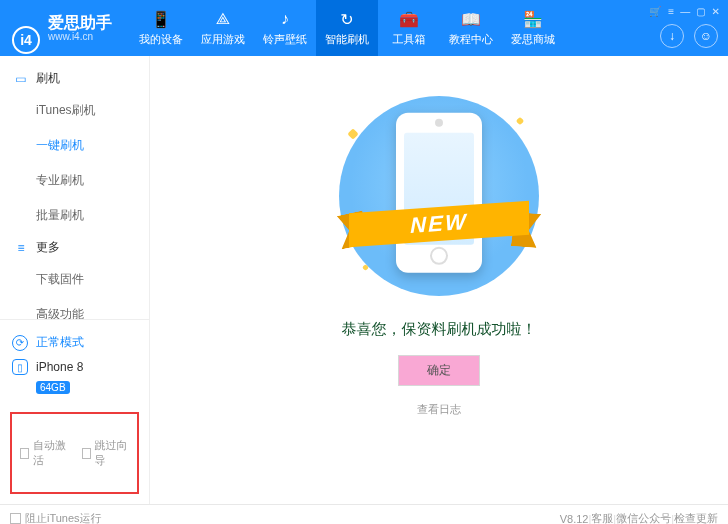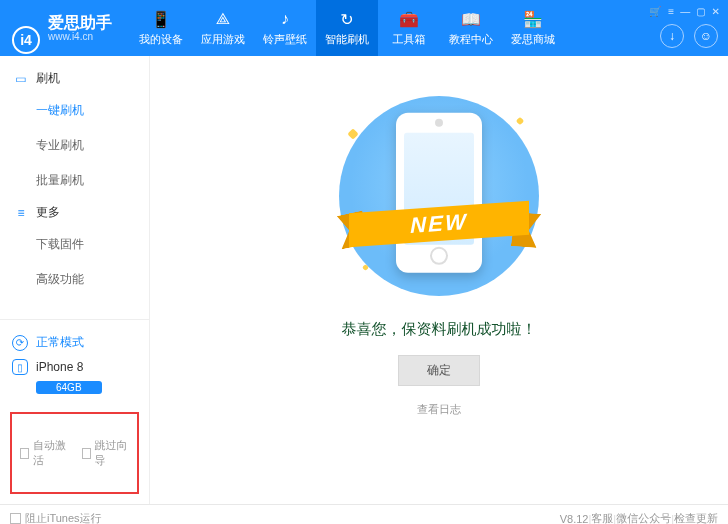--- a/index.html
+++ b/index.html
@@ -26,21 +26,21 @@
   .side-group-hd{display:flex;align-items:center;gap:8px;padding:6px 14px;color:#333;font-size:12px;}
   .side-group-hd .glyph{color:#1b8cff;width:14px;display:inline-block;text-align:center;font-size:12px;}
   .side-item{padding:9px 14px 9px 36px;color:#666;font-size:12px;cursor:pointer;}
   .side-item.active{color:#1b8cff;}
   .side-bottom{padding:10px 12px;border-top:1px solid #eee;}
   .mode-row{display:flex;align-items:center;gap:8px;padding:4px 0;color:#1b8cff;font-size:12px;}
   .mode-row .ic{width:16px;height:16px;border:1.5px solid #1b8cff;border-radius:50%;display:flex;align-items:center;justify-content:center;font-size:10px;}
   .dev-row{display:flex;align-items:center;gap:8px;padding:4px 0;color:#333;font-size:12px;}
   .dev-row .ic{width:16px;height:16px;border:1.5px solid #1b8cff;border-radius:4px;display:flex;align-items:center;justify-content:center;color:#1b8cff;font-size:10px;}
   .dev-row b{font-weight:normal;}
-  .cap-badge{display:inline-block;background:#1b8cff;color:#fff;border-radius:3px;padding:1px 20px;font-size:10px;margin-left:24px;margin-top:2px;}
+  .cap-badge{display:inline-block;background:#1b8cff;color:#fff;border-radius:3px;padding:1px 4px;font-size:10px;margin-left:24px;margin-top:2px;}
   .opt-box{border:2px solid #ec3b3b;padding:24px 8px;margin:8px 10px 10px 10px;display:flex;gap:14px;}
   .chk{display:flex;align-items:center;gap:4px;color:#999;font-size:11px;cursor:pointer;}
   .chk .box{width:11px;height:11px;border:1px solid #bbb;display:inline-block;}
   
   .main{flex:1;display:flex;flex-direction:column;align-items:center;justify-content:flex-start;padding-top:30px;background:#fff;}
   .illus{width:220px;height:200px;position:relative;margin-top:10px;}
   .circle{position:absolute;left:50%;top:50%;width:200px;height:200px;transform:translate(-50%,-50%);border-radius:50%;background:radial-gradient(circle at 50% 45%, #8cd0ff 0%, #6cbcf9 60%);}
   .phone{position:absolute;left:50%;top:50%;transform:translate(-50%,-52%);width:86px;height:160px;background:#fff;border-radius:12px;box-shadow:0 4px 12px rgba(0,0,0,.2);}
   .phone:before{content:"";position:absolute;top:6px;left:50%;transform:translateX(-50%);width:8px;height:8px;border-radius:50%;background:#ddd;}
   .phone:after{content:"";position:absolute;bottom:8px;left:50%;transform:translateX(-50%);width:14px;height:14px;border-radius:50%;border:2px solid #ddd;}
@@ -49,21 +49,21 @@
   .ribbon .bar{position:absolute;left:0;right:0;top:8px;height:34px;background:#ffb400;transform:skewY(-4deg);}
   .ribbon .txt{position:absolute;left:0;right:0;top:8px;height:34px;display:flex;align-items:center;justify-content:center;color:#fff;font-weight:900;font-size:22px;letter-spacing:2px;font-style:italic;transform:skewY(-4deg);}
   .ribbon .tail{position:absolute;width:26px;height:34px;background:#e59800;top:14px;}
   .ribbon .tail.l{left:-10px;transform:skewY(-4deg) rotate(-8deg);clip-path:polygon(0 0,100% 0,100% 100%,0 100%,40% 50%);}
   .ribbon .tail.r{right:-10px;transform:skewY(-4deg) rotate(8deg);clip-path:polygon(0 0,100% 0,60% 50%,100% 100%,0 100%);}
   .spark{position:absolute;background:#ffd24d;border-radius:2px;}
   .s1{width:8px;height:8px;left:20px;top:34px;transform:rotate(45deg);}
   .s2{width:6px;height:6px;right:26px;top:22px;transform:rotate(45deg);}
   .s3{width:5px;height:5px;left:34px;bottom:26px;transform:rotate(45deg);}
   .msg{margin-top:24px;font-size:15px;color:#14532d;}
-  .ok-btn{margin-top:16px;border:1px solid #d7d7d7;background:#e5e5e5;padding:6px 28px;font-size:12px;color:#555;cursor:pointer;}
+  .ok-btn{margin-top:16px;border:1px solid #d7d7d7;background:#f9a8d4;padding:6px 28px;font-size:12px;color:#555;cursor:pointer;}
   .loglink{margin-top:16px;font-size:11px;color:#999;cursor:pointer;}
   
   .status{height:28px;border-top:1px solid #e8e8e8;display:flex;align-items:center;justify-content:space-between;padding:0 10px;color:#999;font-size:11px;}
   .status .left{display:flex;align-items:center;gap:5px;}
   .status .right{display:flex;align-items:center;}
   .sep{color:#ddd;}
 </style>
 </head>
 <body>
 
@@ -118,20 +118,21 @@
   </div>
 </div>
 
 <div class="body">
   <div class="sidebar">
     <div class="side-scroll" id="side-groups">
         <div class="side-group-hd">
           <span class="glyph">▭</span>
           <span>刷机</span>
         </div>
+        <div class="side-item">iTunes刷机</div>
         <div class="side-item active">一键刷机</div>
         <div class="side-item">专业刷机</div>
         <div class="side-item">批量刷机</div>
         <div class="side-group-hd">
           <span class="glyph">≡</span>
           <span>更多</span>
         </div>
         <div class="side-item">下载固件</div>
         <div class="side-item">高级功能</div>
       </div>

